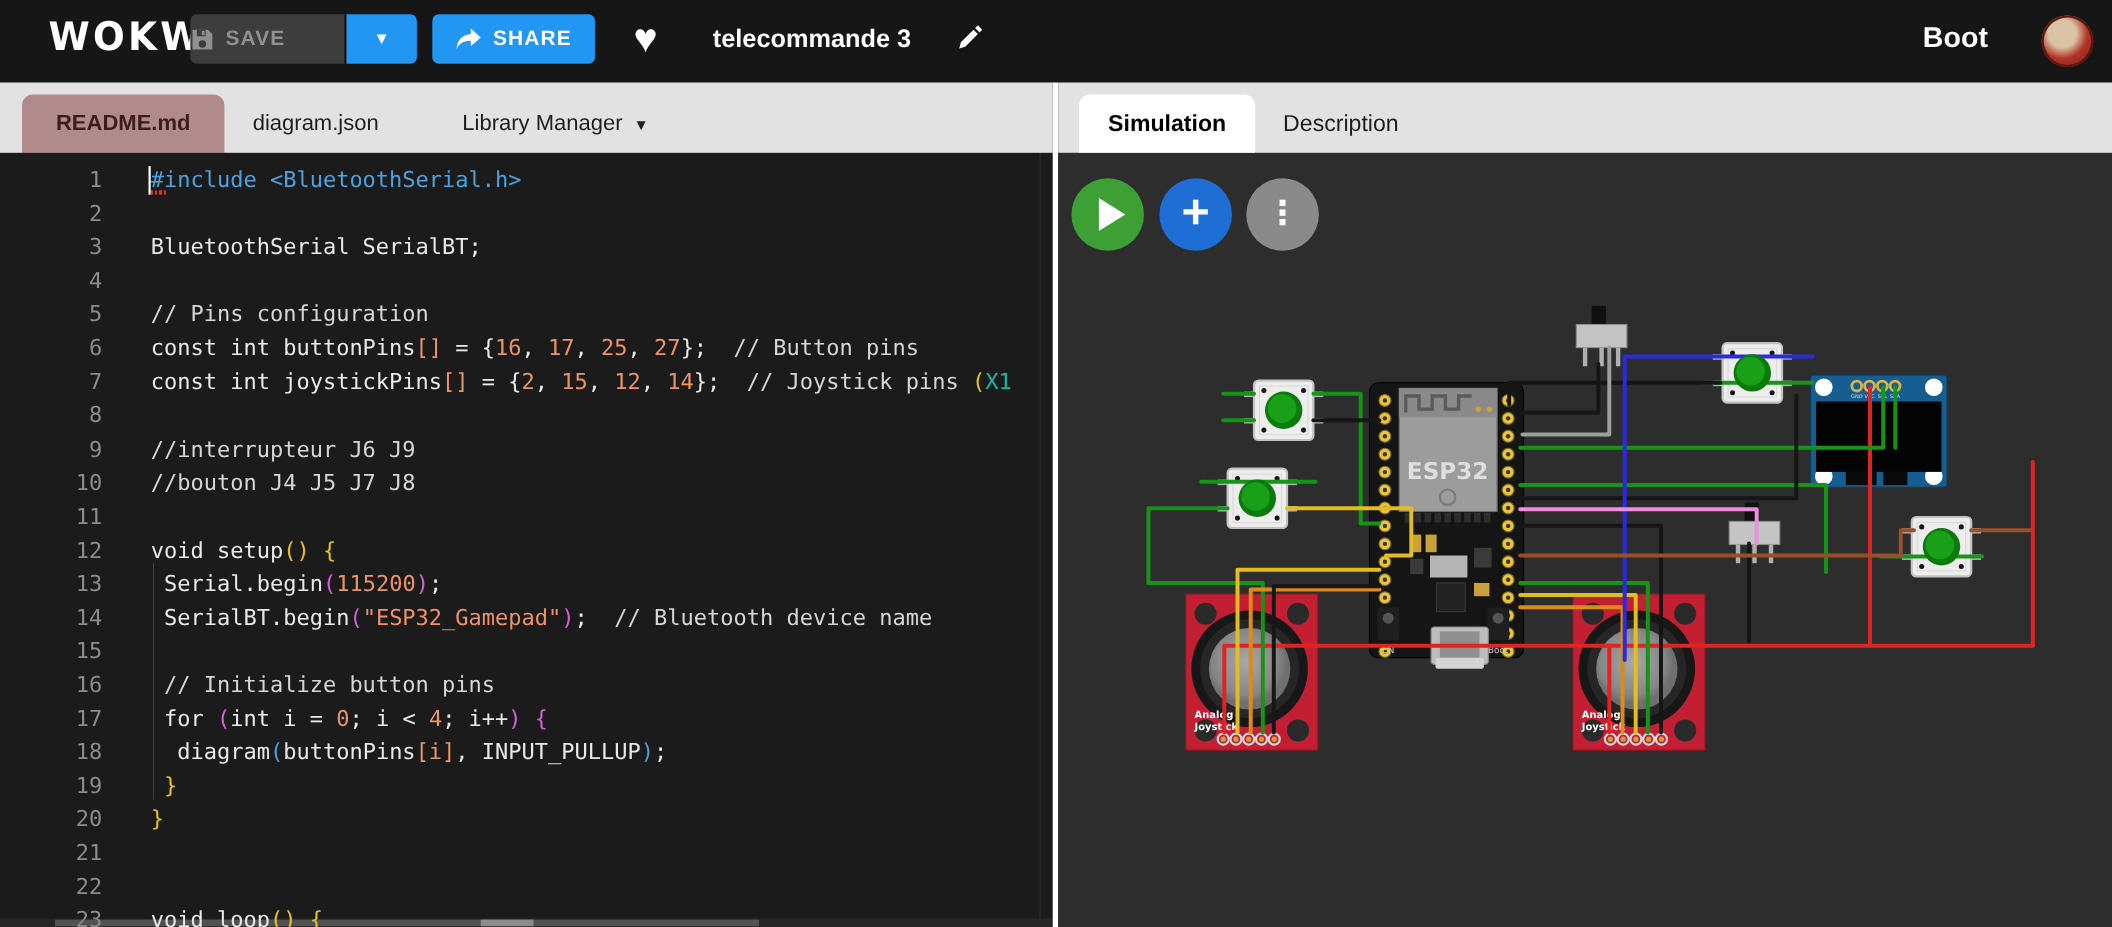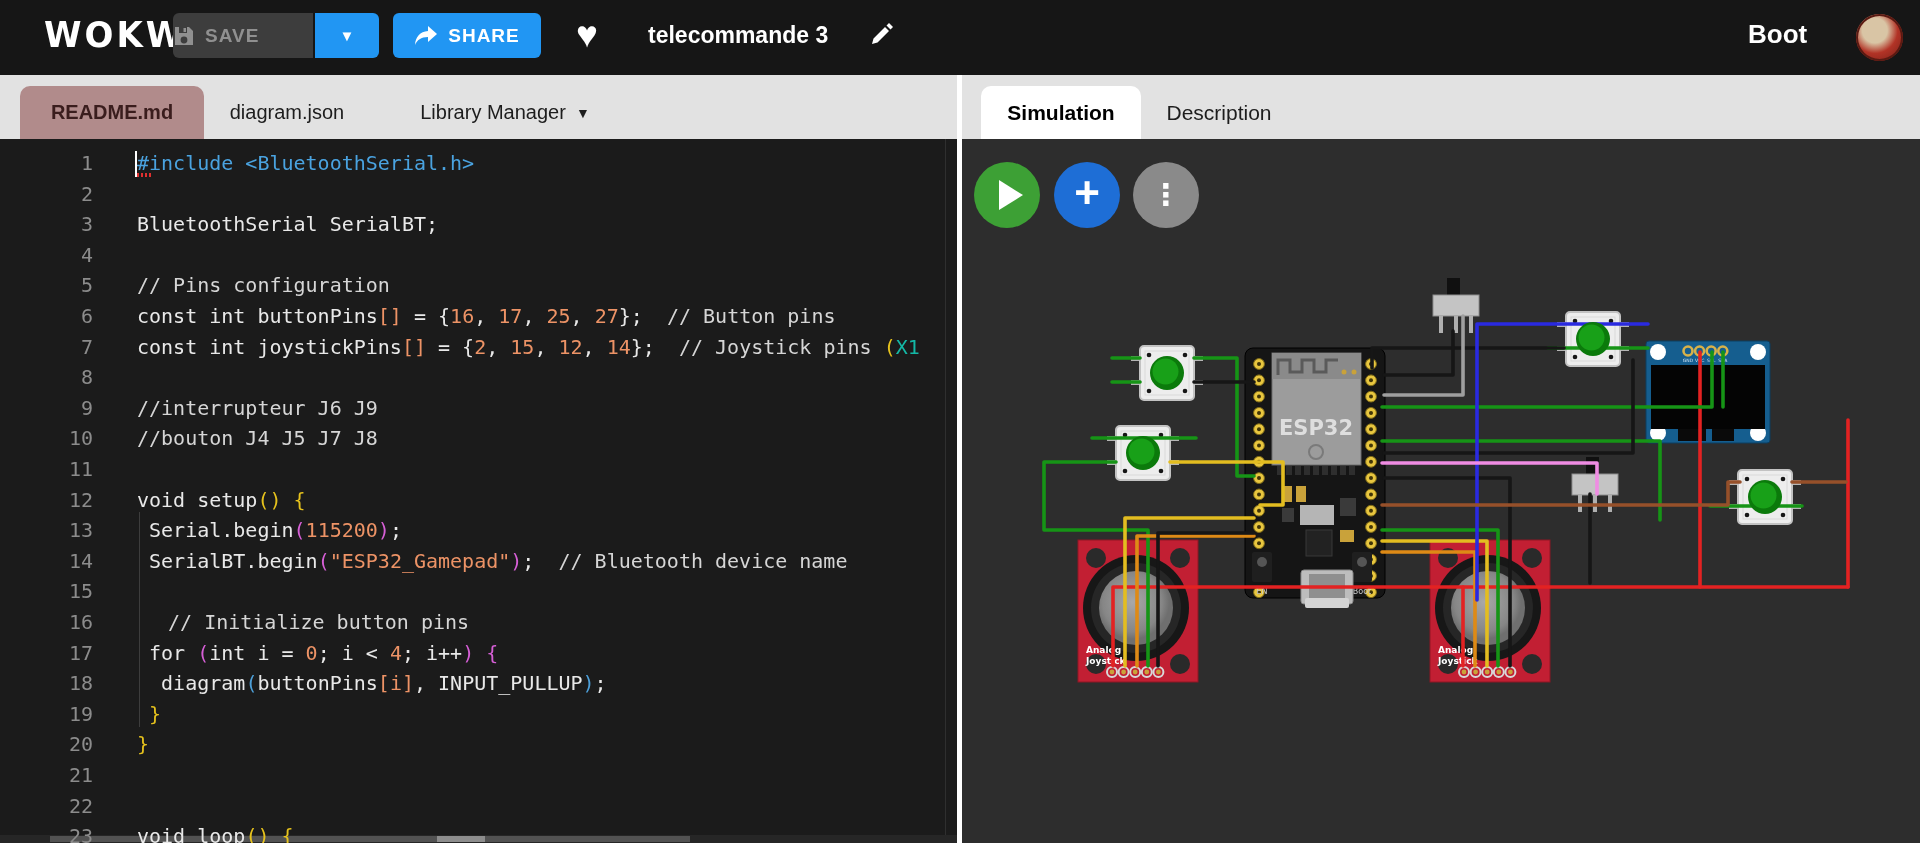--- a/index.html
+++ b/index.html
@@ -159,21 +159,21 @@
       <div class="code-line" style="top: 315px;"><span class="code-text"></span></div>
       <div class="ln" style="top: 345.6px;">12</div>
       <div class="code-line" style="top: 345.6px;"><span class="code-text"><span class="tk-w">void setup</span><span class="tk-yel">() {</span></span></div>
       <div class="ln" style="top: 376.2px;">13</div>
       <div class="code-line" style="top: 376.2px;"><span class="code-text"><span class="tk-w"> Serial.begin</span><span class="tk-mag">(</span><span class="tk-num">115200</span><span class="tk-mag">)</span><span class="tk-w">;</span></span></div>
       <div class="ln" style="top: 406.8px;">14</div>
       <div class="code-line" style="top: 406.8px;"><span class="code-text"><span class="tk-w"> SerialBT.begin</span><span class="tk-mag">(</span><span class="tk-str">"ESP32_Gamepad"</span><span class="tk-mag">)</span><span class="tk-w">;  </span><span class="tk-cmt">// Bluetooth device name</span></span></div>
       <div class="ln" style="top: 437.4px;">15</div>
       <div class="code-line" style="top: 437.4px;"><span class="code-text"></span></div>
       <div class="ln" style="top: 468px;">16</div>
-      <div class="code-line" style="top: 468px; margin-left: 19px;"><span class="code-text"><span class="tk-cmt"> // Initialize button pins</span></span></div>
+      <div class="code-line" style="top: 468px;"><span class="code-text"><span class="tk-cmt"> // Initialize button pins</span></span></div>
       <div class="ln" style="top: 498.6px;">17</div>
       <div class="code-line" style="top: 498.6px;"><span class="code-text"><span class="tk-w"> for </span><span class="tk-mag">(</span><span class="tk-w">int i = </span><span class="tk-num">0</span><span class="tk-w">; i &lt; </span><span class="tk-num">4</span><span class="tk-w">; i++</span><span class="tk-mag">) {</span></span></div>
       <div class="ln" style="top: 529.2px;">18</div>
       <div class="code-line" style="top: 529.2px;"><span class="code-text"><span class="tk-w">  diagram</span><span class="tk-pblue">(</span><span class="tk-w">buttonPins</span><span class="tk-num">[i]</span><span class="tk-w">, INPUT_PULLUP</span><span class="tk-pblue">)</span><span class="tk-w">;</span></span></div>
       <div class="ln" style="top: 559.8px;">19</div>
       <div class="code-line" style="top: 559.8px;"><span class="code-text"><span class="tk-yel"> }</span></span></div>
       <div class="ln" style="top: 590.4px;">20</div>
       <div class="code-line" style="top: 590.4px;"><span class="code-text"><span class="tk-yel">}</span></span></div>
       <div class="ln" style="top: 621px;">21</div>
       <div class="code-line" style="top: 621px;"><span class="code-text"></span></div>

